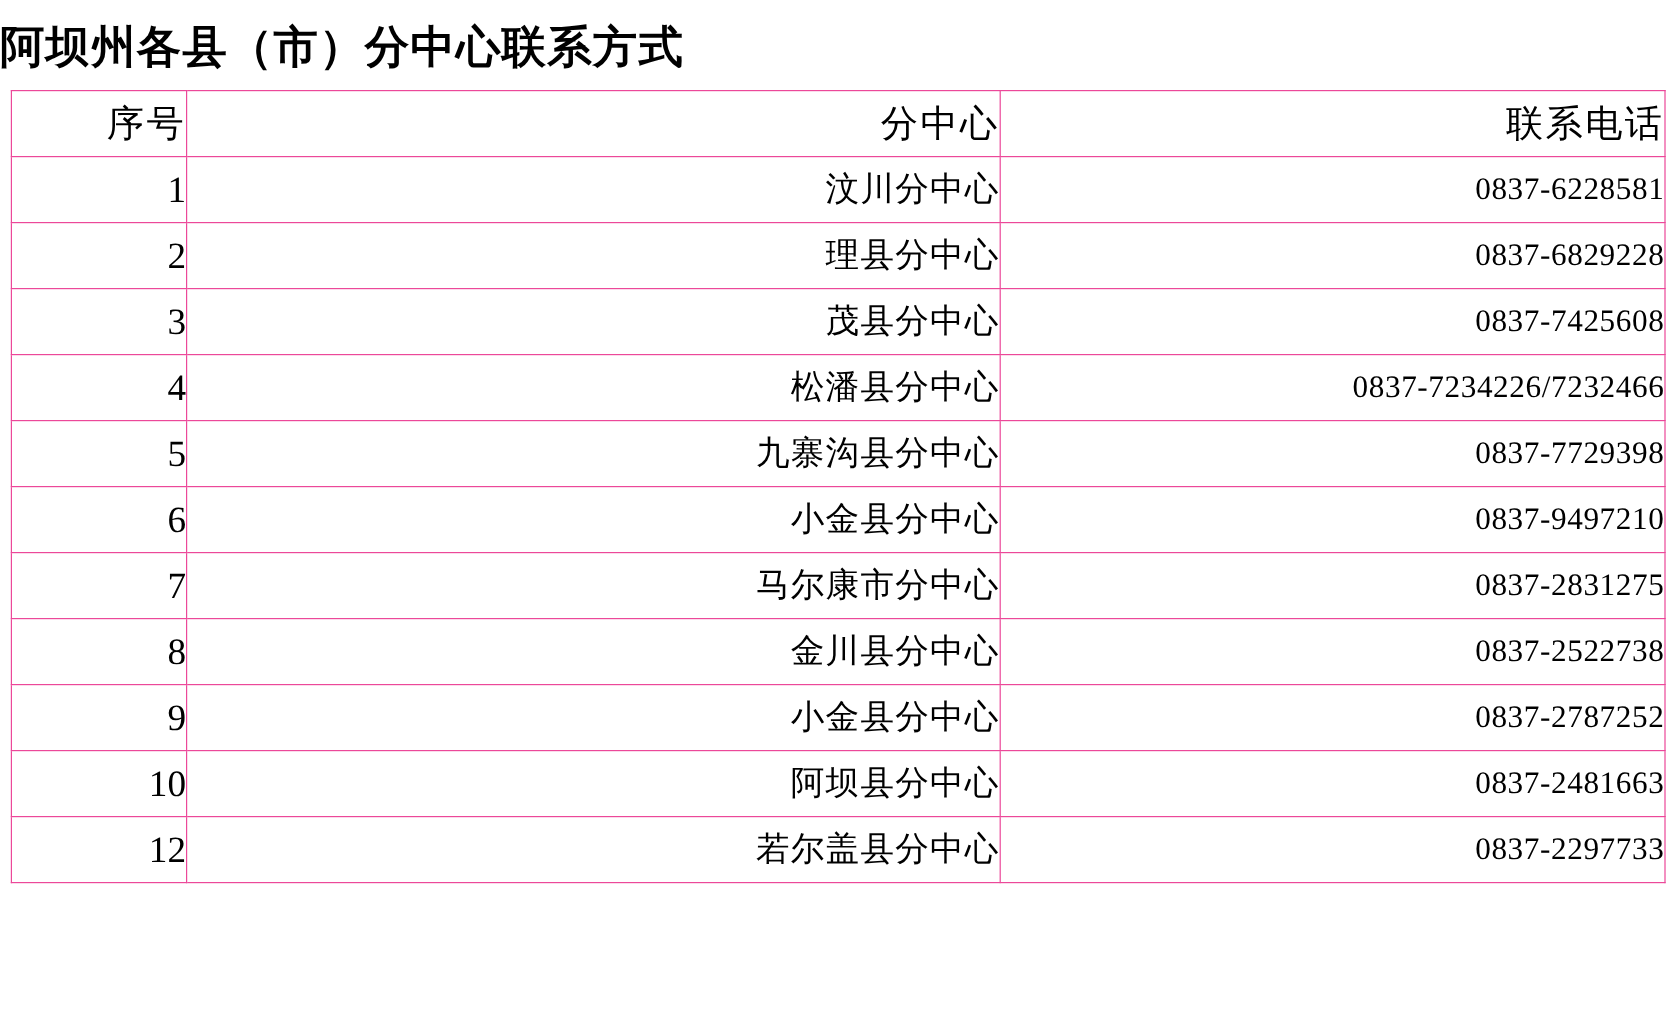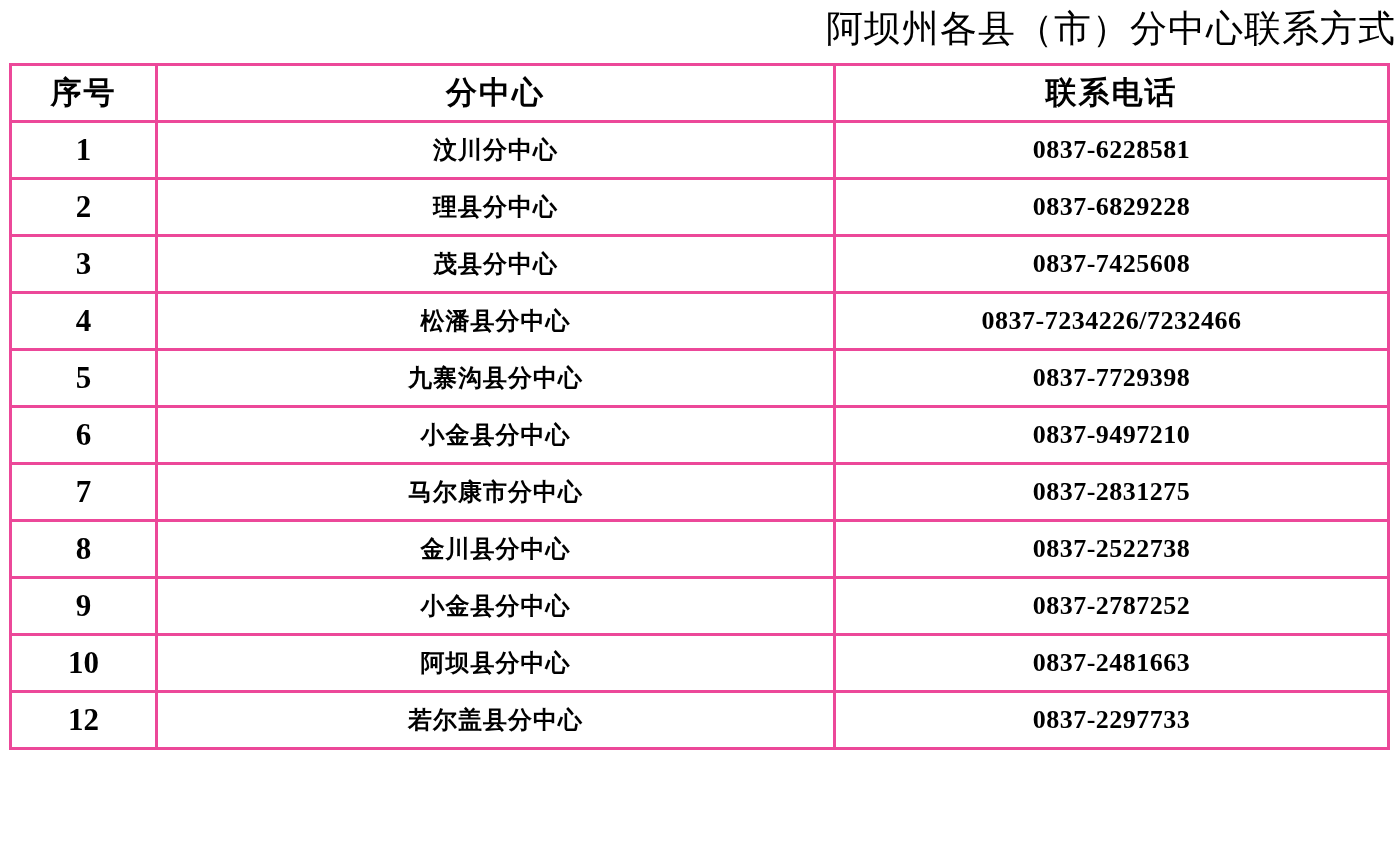--- a/index.html
+++ b/index.html
@@ -14,58 +14,58 @@
     color: #000000;
     overflow: hidden;
   }
   .page {
     width: 1396px;
     height: 856px;
     position: relative;
     box-sizing: border-box;
   }
   .doc-title {
-    text-align: right;
+    text-align: left;
     font-size: 37px;
-    font-weight: normal;
+    font-weight: bold;
     letter-spacing: 1px;
     line-height: 1;
-    padding-top: 10px;
+    padding-top: 22px;
     padding-bottom: 16px;
   }
   table.contact-table {
     border-collapse: collapse;
     width: 1378px;
     margin-left: 9px;
     table-layout: fixed;
   }
   table.contact-table td,
   table.contact-table th {
-    border: 3px solid #ec4899;
-    text-align: center;
+    border: 1px solid #ec4899;
+    text-align: right;
     vertical-align: middle;
-    font-weight: bold;
+    font-weight: normal;
     padding: 0;
     height: 54px;
   }
   col.col-no    { width: 146px; }
   col.col-name  { width: 678px; }
   col.col-phone { width: 554px; }
 
   th.hdr-no, th.hdr-name, th.hdr-phone {
     font-size: 31px;
     font-weight: bold;
     letter-spacing: 2px;
     height: 56px;
   }
   td.cell-no {
     font-size: 31px;
   }
   td.cell-name {
-    font-size: 24px;
+    font-size: 28px;
     letter-spacing: 1px;
   }
   td.cell-phone {
     font-size: 26px;
     letter-spacing: 0.5px;
   }
 </style>
 </head>
 <body>
 

